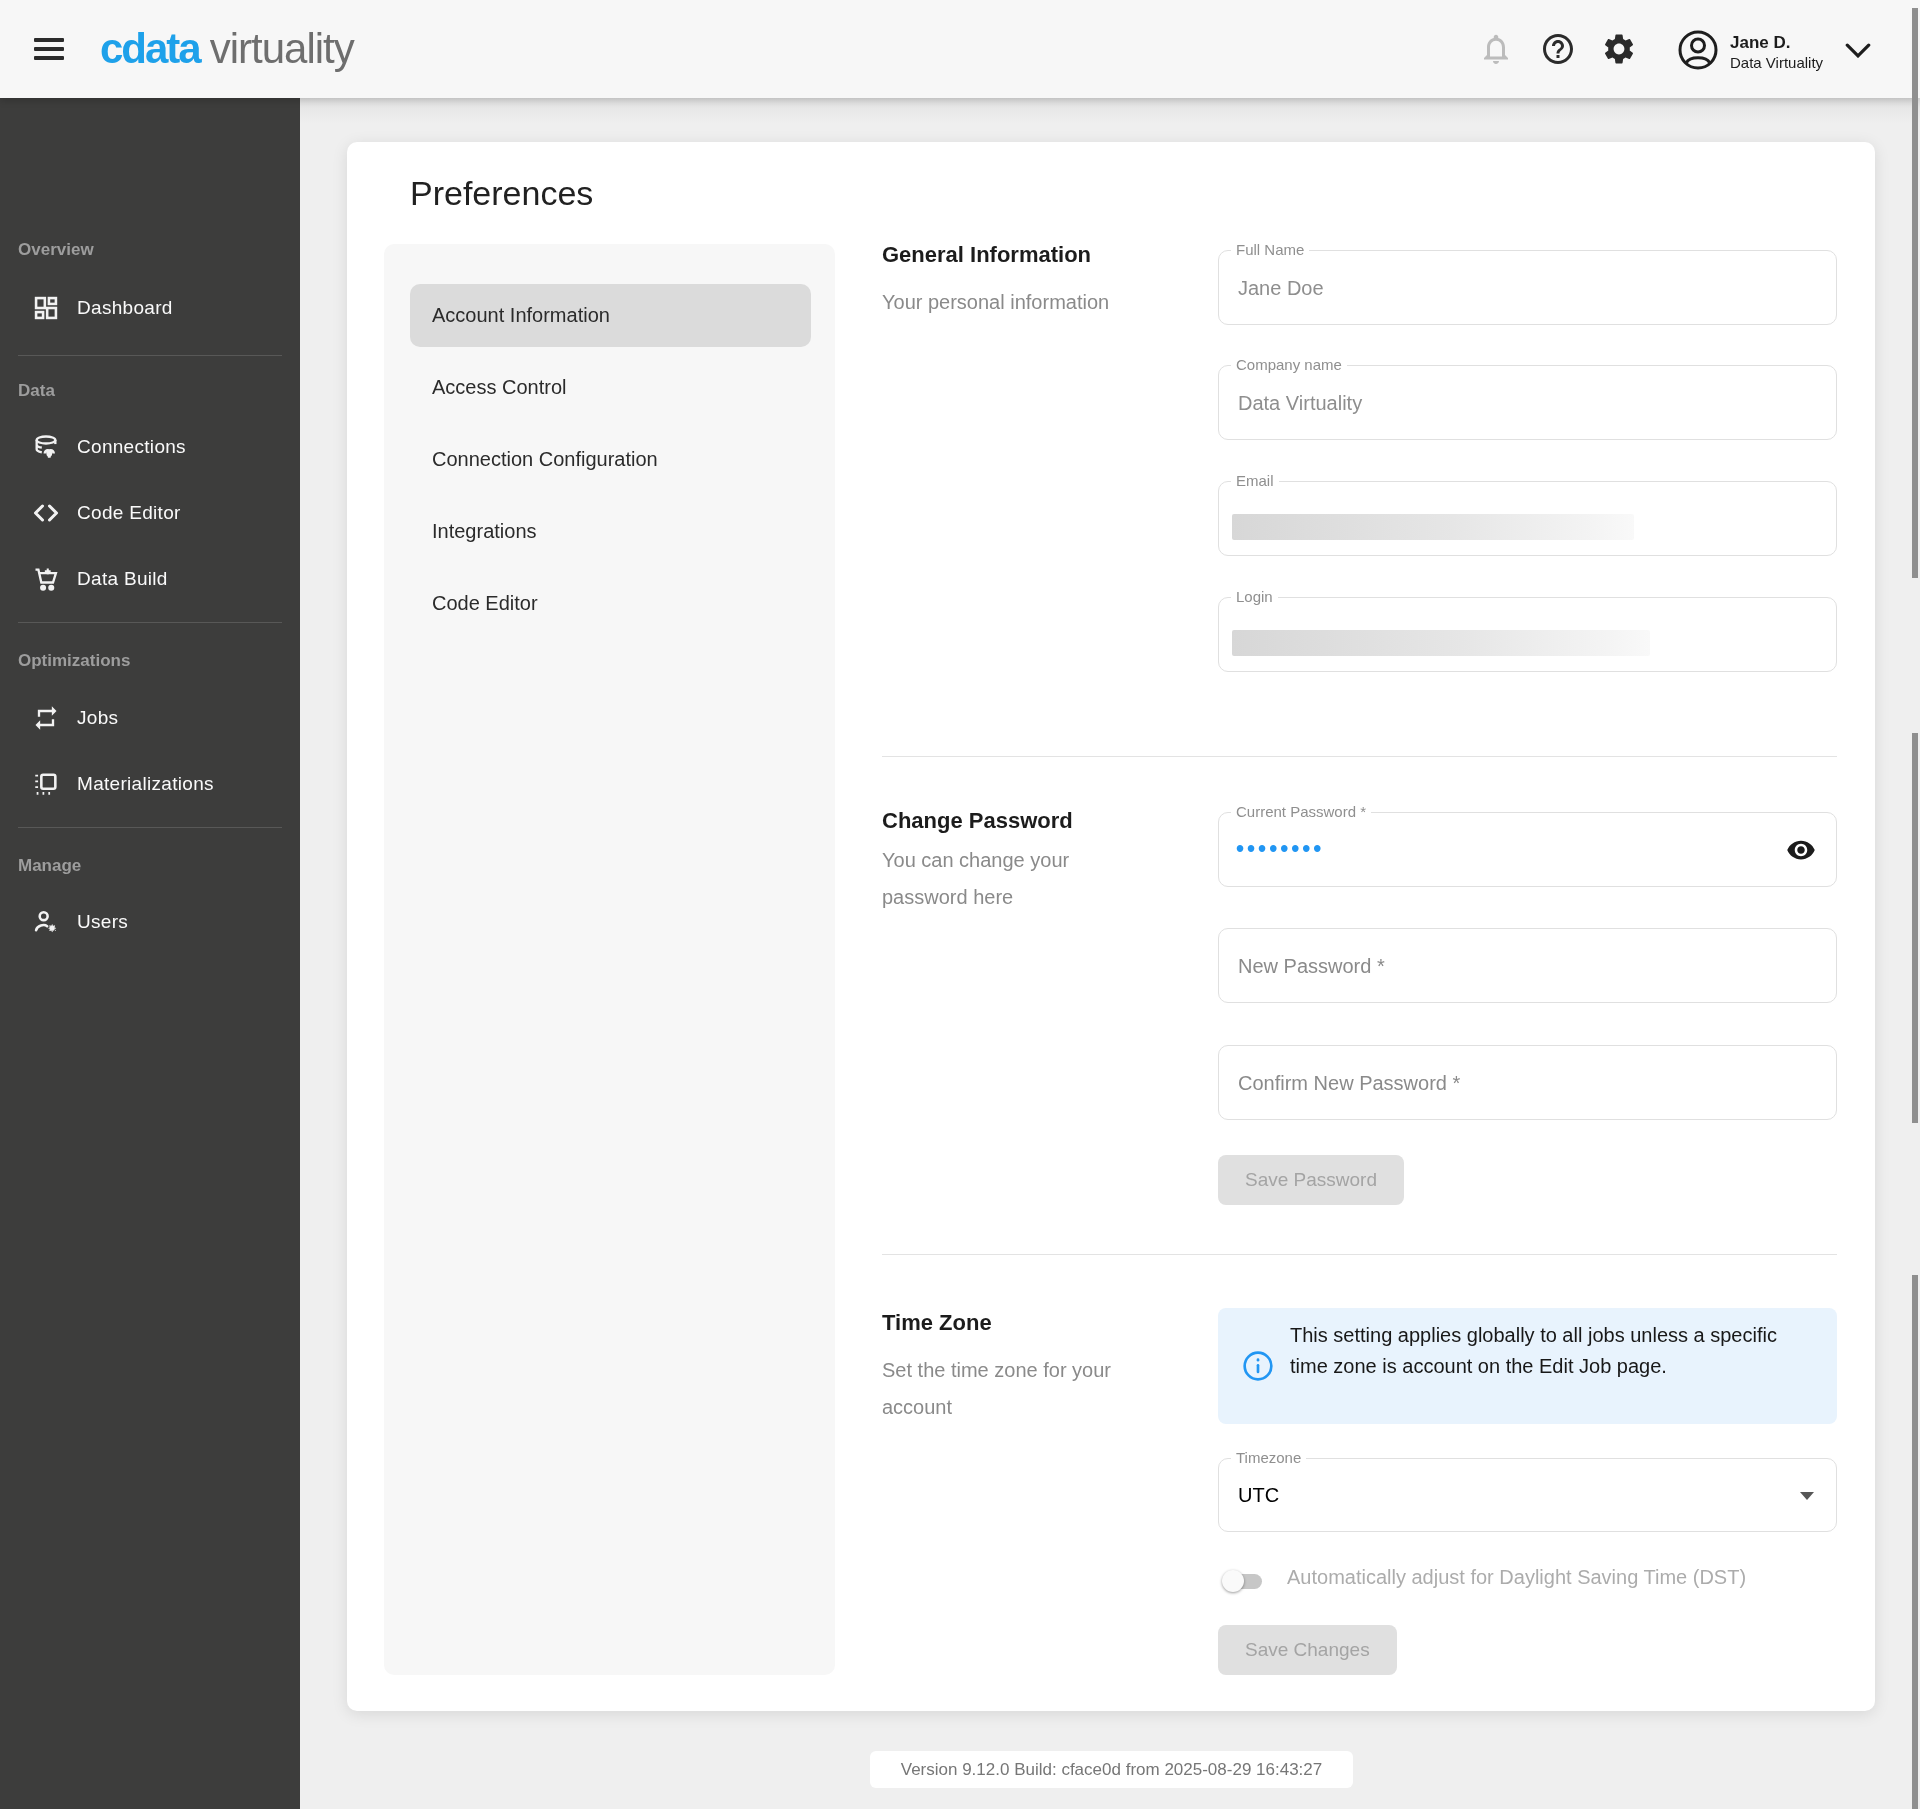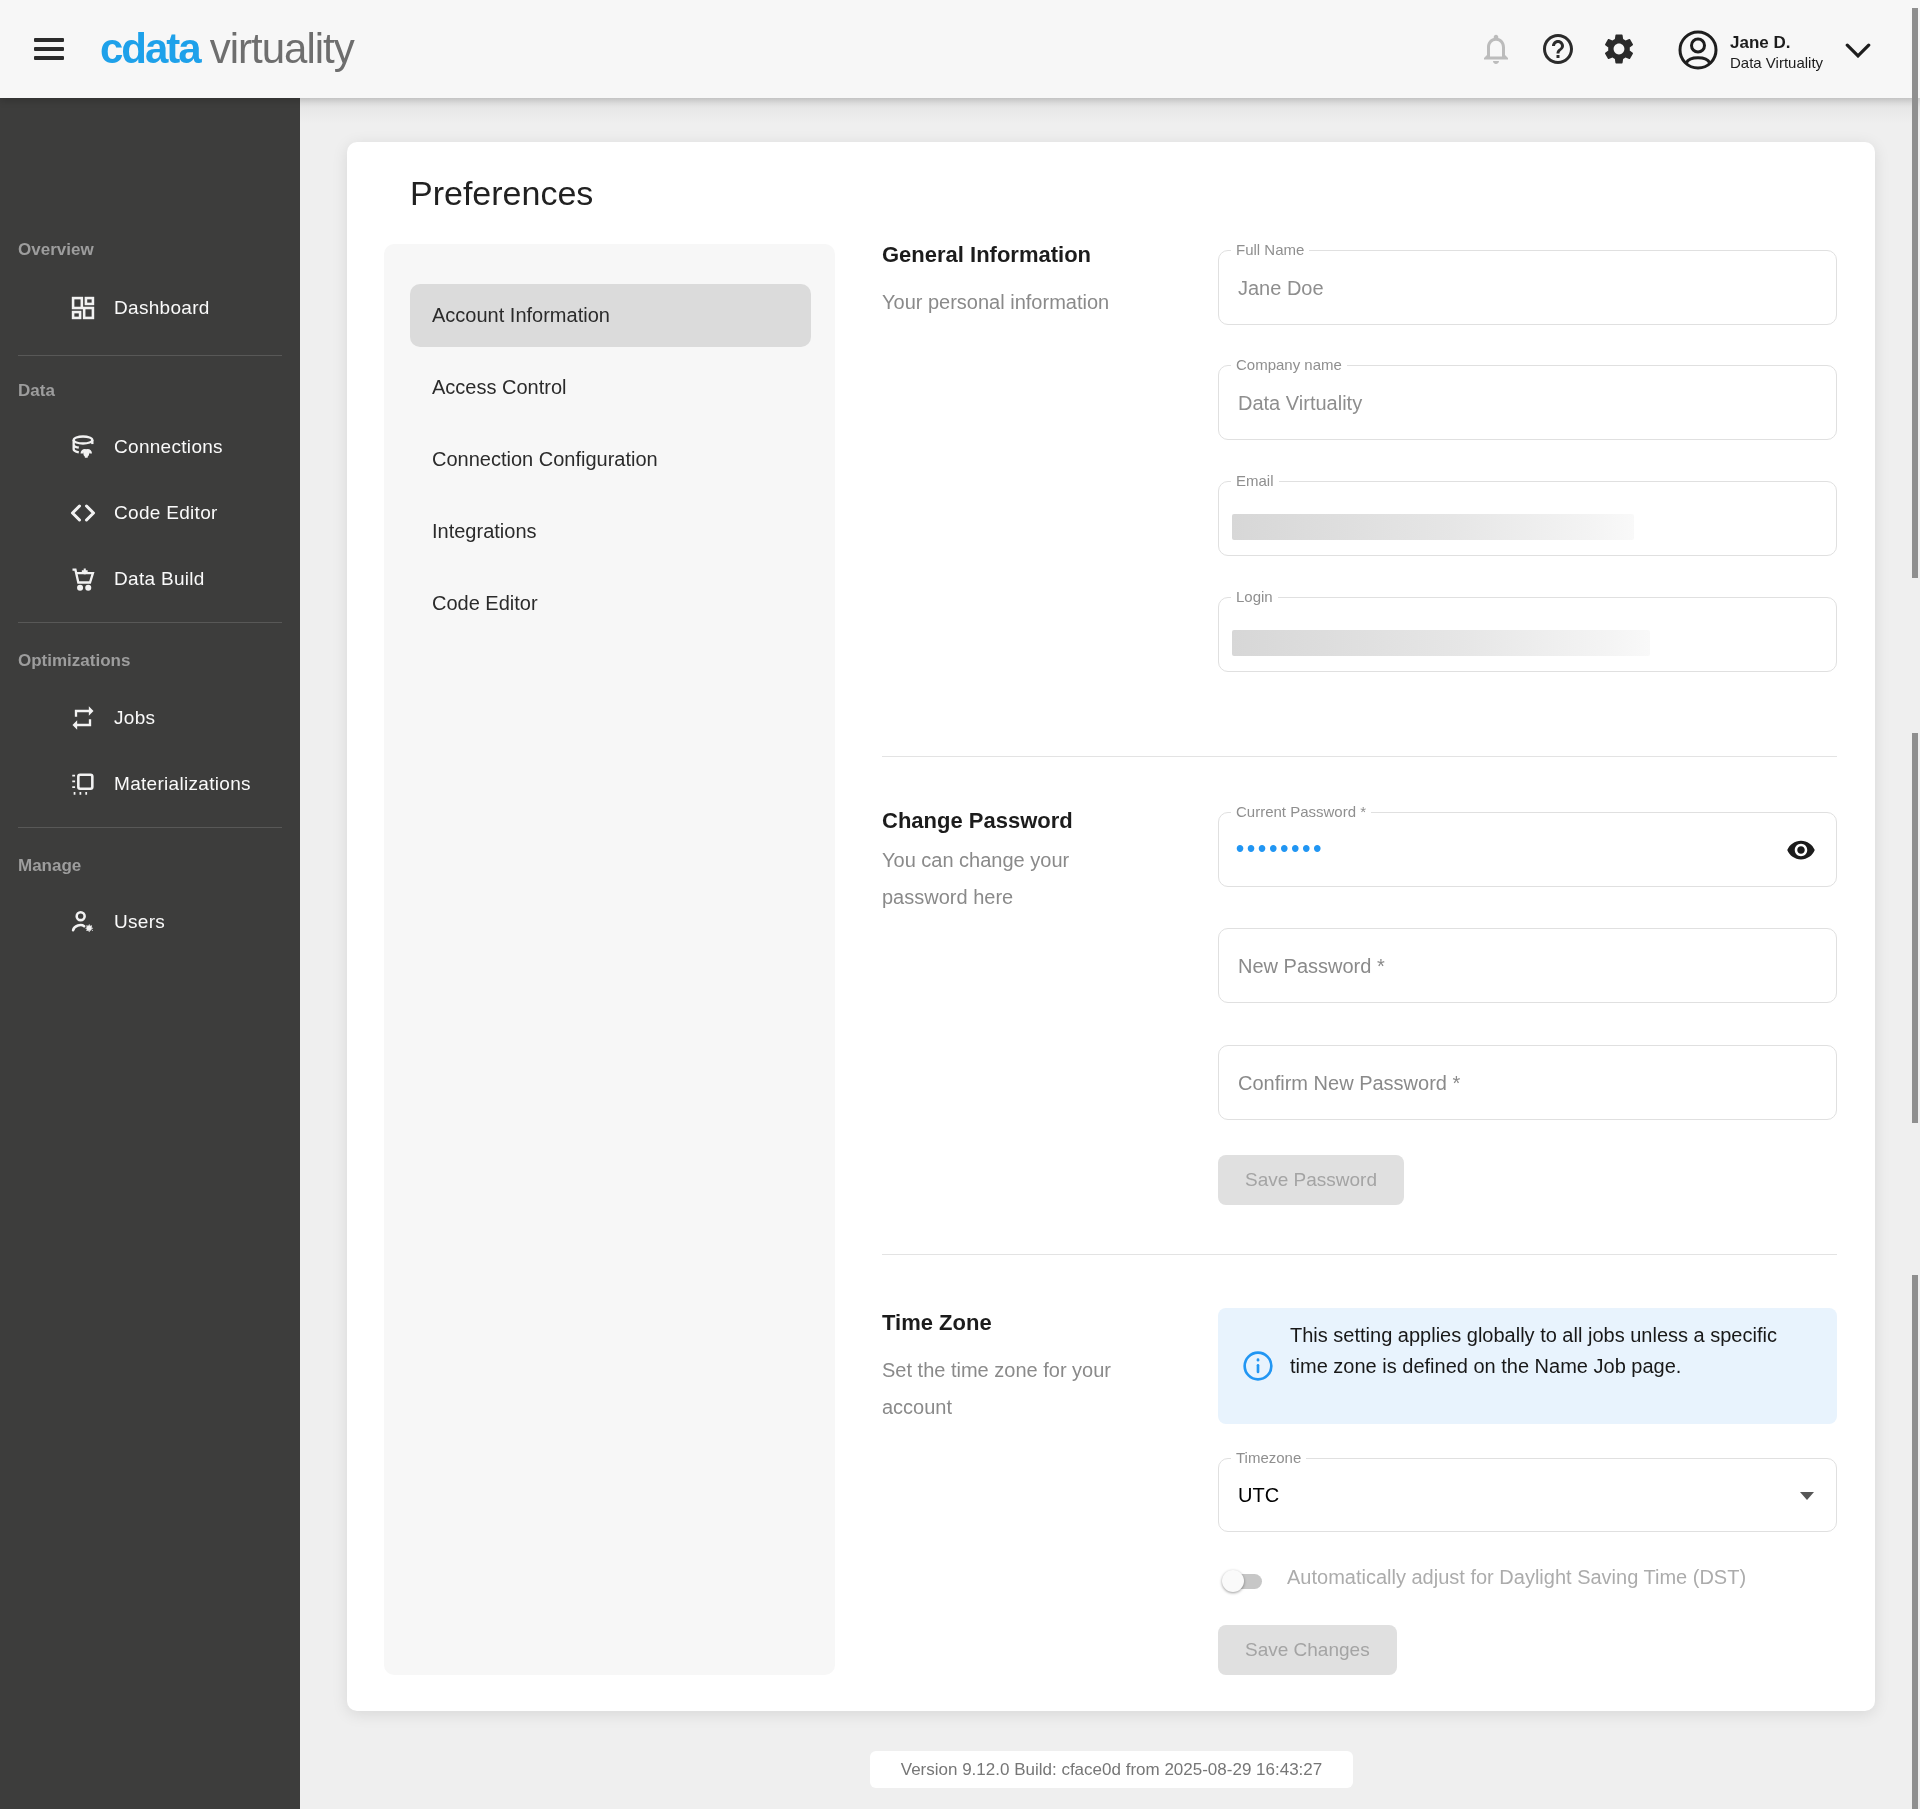--- a/index.html
+++ b/index.html
@@ -16,21 +16,21 @@
   .logo .brand { font-size:42px; font-weight:800; color:#1ea1ea; letter-spacing:-2px; }
   .logo .product { font-size:42px; font-weight:300; color:#6e6e6e; letter-spacing:-1px; }
   .hicon { position:absolute; top:31px; width:36px; height:36px; cursor:pointer; }
   .userbox { position:absolute; left:1676px; top:28px; display:flex; align-items:center; gap:10px; cursor:pointer; }
   .uname { font-size:17px; font-weight:700; color:#1d1d1d; line-height:21px; }
   .ucompany { font-size:15px; font-weight:400; color:#1d1d1d; line-height:19px; }
 
   
   .sidebar { position:absolute; left:0; top:98px; width:300px; height:1711px; background:#3d3d3c; z-index:20; }
   .nav-section-label { position:absolute; left:18px; font-size:17px; font-weight:700; color:#9d9d9d; }
-  .nav-item { position:absolute; left:0; width:300px; height:64px; display:flex; align-items:center; cursor:pointer; color:#fafafa;margin-left:37px; }
+  .nav-item { position:absolute; left:0; width:300px; height:64px; display:flex; align-items:center; cursor:pointer; color:#fafafa; }
   .nav-item .nicon { position:absolute; left:32px; width:28px; height:28px; }
   .nav-item .nlabel { position:absolute; left:77px; font-size:19px; letter-spacing:.3px; }
   .nav-divider { position:absolute; left:18px; width:264px; height:1px; background:#585857; }
 
   
   .main-bg { position:absolute; left:300px; top:98px; width:1620px; height:1711px;
              background:linear-gradient(#e2e2e2 0px,#efefef 26px,#efefef); }
   .card { position:absolute; left:347px; top:142px; width:1528px; height:1569px; background:#fff;
           border-radius:10px; box-shadow:0 3px 16px rgba(0,0,0,.10); z-index:10; }
   .page-title { position:absolute; left:63px; top:32px; font-size:34px; font-weight:500; color:#212121; }
@@ -298,21 +298,21 @@
     <div class="sec-sub" style="top:1210px; width:250px;">Set the time zone for your account</div>
 
     <div class="alert">
       <span class="info-ic">
         <svg viewBox="0 0 24 24" width="32" height="32" fill="none">
           <circle cx="12" cy="12" r="10" stroke="#2196f3" stroke-width="2"></circle>
           <rect x="11" y="10.5" width="2" height="7" rx="1" fill="#2196f3"></rect>
           <rect x="11" y="6.2" width="2" height="2.4" rx="1" fill="#2196f3"></rect>
         </svg>
       </span>
-      <span class="atext">This setting applies globally to all jobs unless a specific time zone is defined on the Name Job page.</span>
+      <span class="atext">This setting applies globally to all jobs unless a specific time zone is account on the Edit Job page.</span>
     </div>
 
     <div class="mui-field" style="top:1316px; height:74px;">
       <span class="flabel">Timezone</span>
       <span class="fvalue dark">UTC</span>
       <span class="caret"></span>
     </div>
 
     <div class="switch">
       <span class="track"></span>

